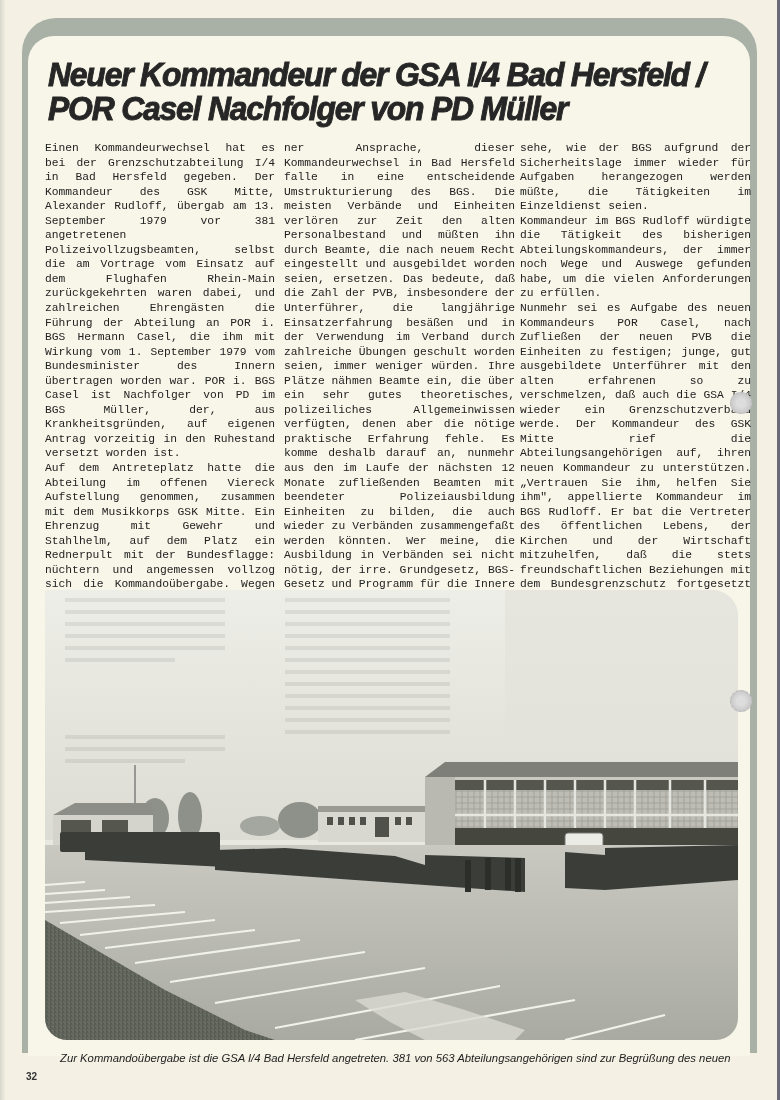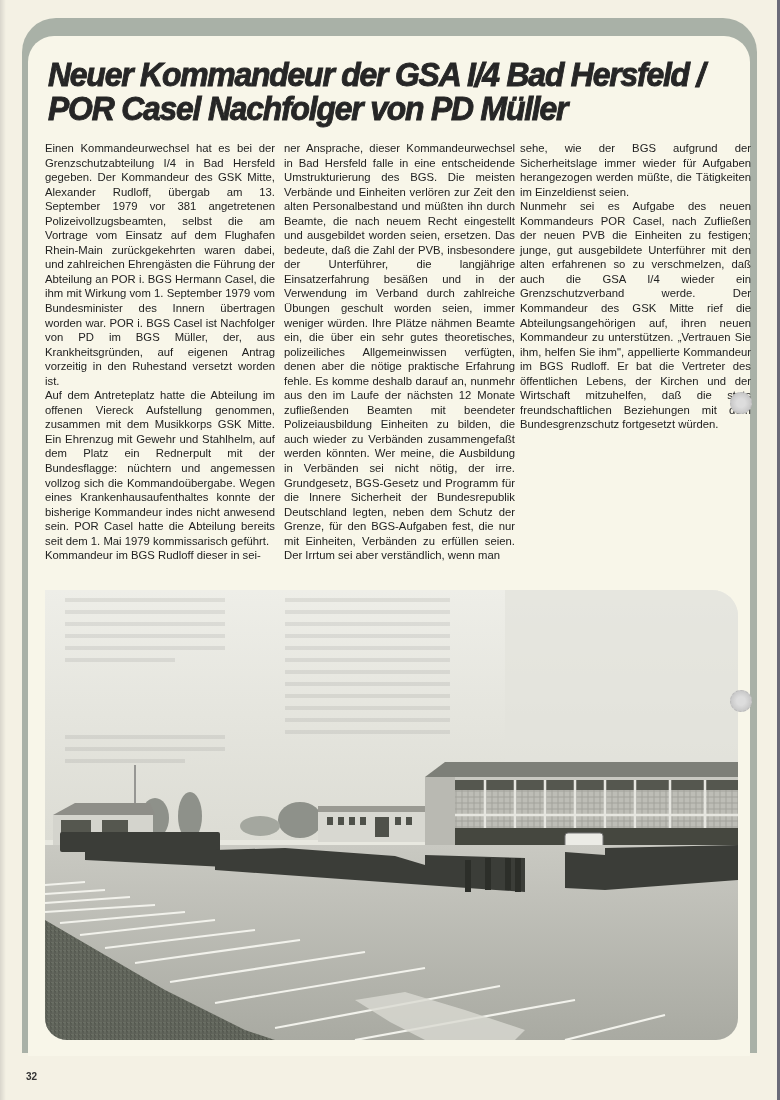--- a/index.html
+++ b/index.html
@@ -42,20 +42,21 @@
   .title .line { display: block; white-space: nowrap; }
   .columns {
     position: absolute; top: 141px; left: 45px; width: 705px; height: 445px;
   }
   .col {
     position: absolute; top: 0; width: 230px;
     font-size: 11.3px; line-height: 14.55px;
     text-align: justify;
     color: #222;
     hyphens: manual;
+    font-family: Liberation Mono, monospace;
   }
   .col p { margin: 0; }
   .col-1 { left: 0; width: 230px; }
   .col-2 { left: 239px; width: 231px; }
   .col-3 { left: 475px; width: 231px; }
 
   .photo {
     position: absolute; left: 45px; top: 590px; width: 693px; height: 450px;
     border-radius: 0 26px 22px 22px;
     overflow: hidden;
@@ -96,20 +97,21 @@
   <div class="col col-1">
     <p>Einen Kommandeurwechsel hat es bei der Grenzschutzabteilung I/4 in Bad Hersfeld gegeben. Der Kommandeur des GSK Mitte, Alexander Rudloff, übergab am 13. September 1979 vor 381 angetretenen Polizeivollzugsbeamten, selbst die am Vortrage vom Einsatz auf dem Flughafen Rhein-Main zurückgekehrten waren dabei, und zahlreichen Ehrengästen die Führung der Abteilung an POR i. BGS Hermann Casel, die ihm mit Wirkung vom 1. September 1979 vom Bundesminister des Innern übertragen worden war. POR i. BGS Casel ist Nachfolger von PD im BGS Müller, der, aus Krankheitsgründen, auf eigenen Antrag vorzeitig in den Ruhestand versetzt worden ist.</p>
     <p>Auf dem Antreteplatz hatte die Abteilung im offenen Viereck Aufstellung genommen, zusammen mit dem Musikkorps GSK Mitte. Ein Ehrenzug mit Gewehr und Stahlhelm, auf dem Platz ein Rednerpult mit der Bundesflagge: nüchtern und angemessen vollzog sich die Kommandoübergabe. Wegen eines Krankenhausaufenthaltes konnte der bisherige Kommandeur indes nicht anwesend sein. POR Casel hatte die Abteilung bereits seit dem 1. Mai 1979 kommissarisch geführt.</p>
     <p style="text-align:left">Kommandeur im BGS Rudloff dieser in sei-</p>
   </div>
   <div class="col col-2">
     <p>ner Ansprache, dieser Kommandeurwechsel in Bad Hersfeld falle in eine entscheidende Umstrukturierung des BGS. Die meisten Verbände und Einheiten verlören zur Zeit den alten Personalbestand und müßten ihn durch Beamte, die nach neuem Recht eingestellt und ausgebildet worden seien, ersetzen. Das bedeute, daß die Zahl der PVB, insbesondere der Unterführer, die langjährige Einsatzerfahrung besäßen und in der Verwendung im Verband durch zahlreiche Übungen geschult worden seien, immer weniger würden. Ihre Plätze nähmen Beamte ein, die über ein sehr gutes theoretisches, polizeiliches Allgemeinwissen verfügten, denen aber die nötige praktische Erfahrung fehle. Es komme deshalb darauf an, nunmehr aus den im Laufe der nächsten 12 Monate zufließenden Beamten mit beendeter Polizeiausbildung Einheiten zu bilden, die auch wieder zu Verbänden zusammengefaßt werden könnten. Wer meine, die Ausbildung in Verbänden sei nicht nötig, der irre. Grundgesetz, BGS-Gesetz und Programm für die Innere Sicherheit der Bundesrepublik Deutschland legten, neben dem Schutz der Grenze, für den BGS-Aufgaben fest, die nur mit Einheiten, Verbänden zu erfüllen seien. Der Irrtum sei aber verständlich, wenn man</p>
   </div>
   <div class="col col-3">
     <p>sehe, wie der BGS aufgrund der Sicherheitslage immer wieder für Aufgaben herangezogen werden müßte, die Tätigkeiten im Einzeldienst seien.</p>
+    <p>Kommandeur im BGS Rudloff würdigte die Tätigkeit des bisherigen Abteilungskommandeurs, der immer noch Wege und Auswege gefunden habe, um die vielen Anforderungen zu erfüllen.</p>
     <p>Nunmehr sei es Aufgabe des neuen Kommandeurs POR Casel, nach Zufließen der neuen PVB die Einheiten zu festigen; junge, gut ausgebildete Unterführer mit den alten erfahrenen so zu verschmelzen, daß auch die GSA I/4 wieder ein Grenzschutzverband werde. Der Kommandeur des GSK Mitte rief die Abteilungsangehörigen auf, ihren neuen Kommandeur zu unterstützen. „Vertrauen Sie ihm, helfen Sie ihm", appellierte Kommandeur im BGS Rudloff. Er bat die Vertreter des öffentlichen Lebens, der Kirchen und der Wirtschaft mitzuhelfen, daß die stets freundschaftlichen Beziehungen mit dem Bundesgrenzschutz fortgesetzt würden.</p>
   </div>
 </div>
 
 <div class="photo">
   <svg width="693" height="450" viewBox="0 0 693 450">
     <defs>
       <linearGradient id="sky" x1="0" y1="0" x2="0" y2="1">
         <stop offset="0" stop-color="#eeeee8"></stop>
         <stop offset="1" stop-color="#dcdcd4"></stop>
@@ -243,16 +245,17 @@
       <rect x="470" y="268" width="6" height="34"></rect>
       <rect x="420" y="270" width="6" height="32"></rect>
       <rect x="440" y="268" width="6" height="32"></rect>
     </g>
   </svg>
 </div>
 
 <div class="page-number">32</div>
 
 <div class="caption">
+  <span class="row">Zur Kommandoübergabe ist die GSA I/4 Bad Hersfeld angetreten. 381 von 563 Abteilungsangehörigen sind zur Begrüßung des neuen</span>
 </div>
 
 <div class="punch-hole" style="left:730px; top:392px;"></div>
 <div class="punch-hole" style="left:730px; top:690px;"></div>
 
 </body></html>

